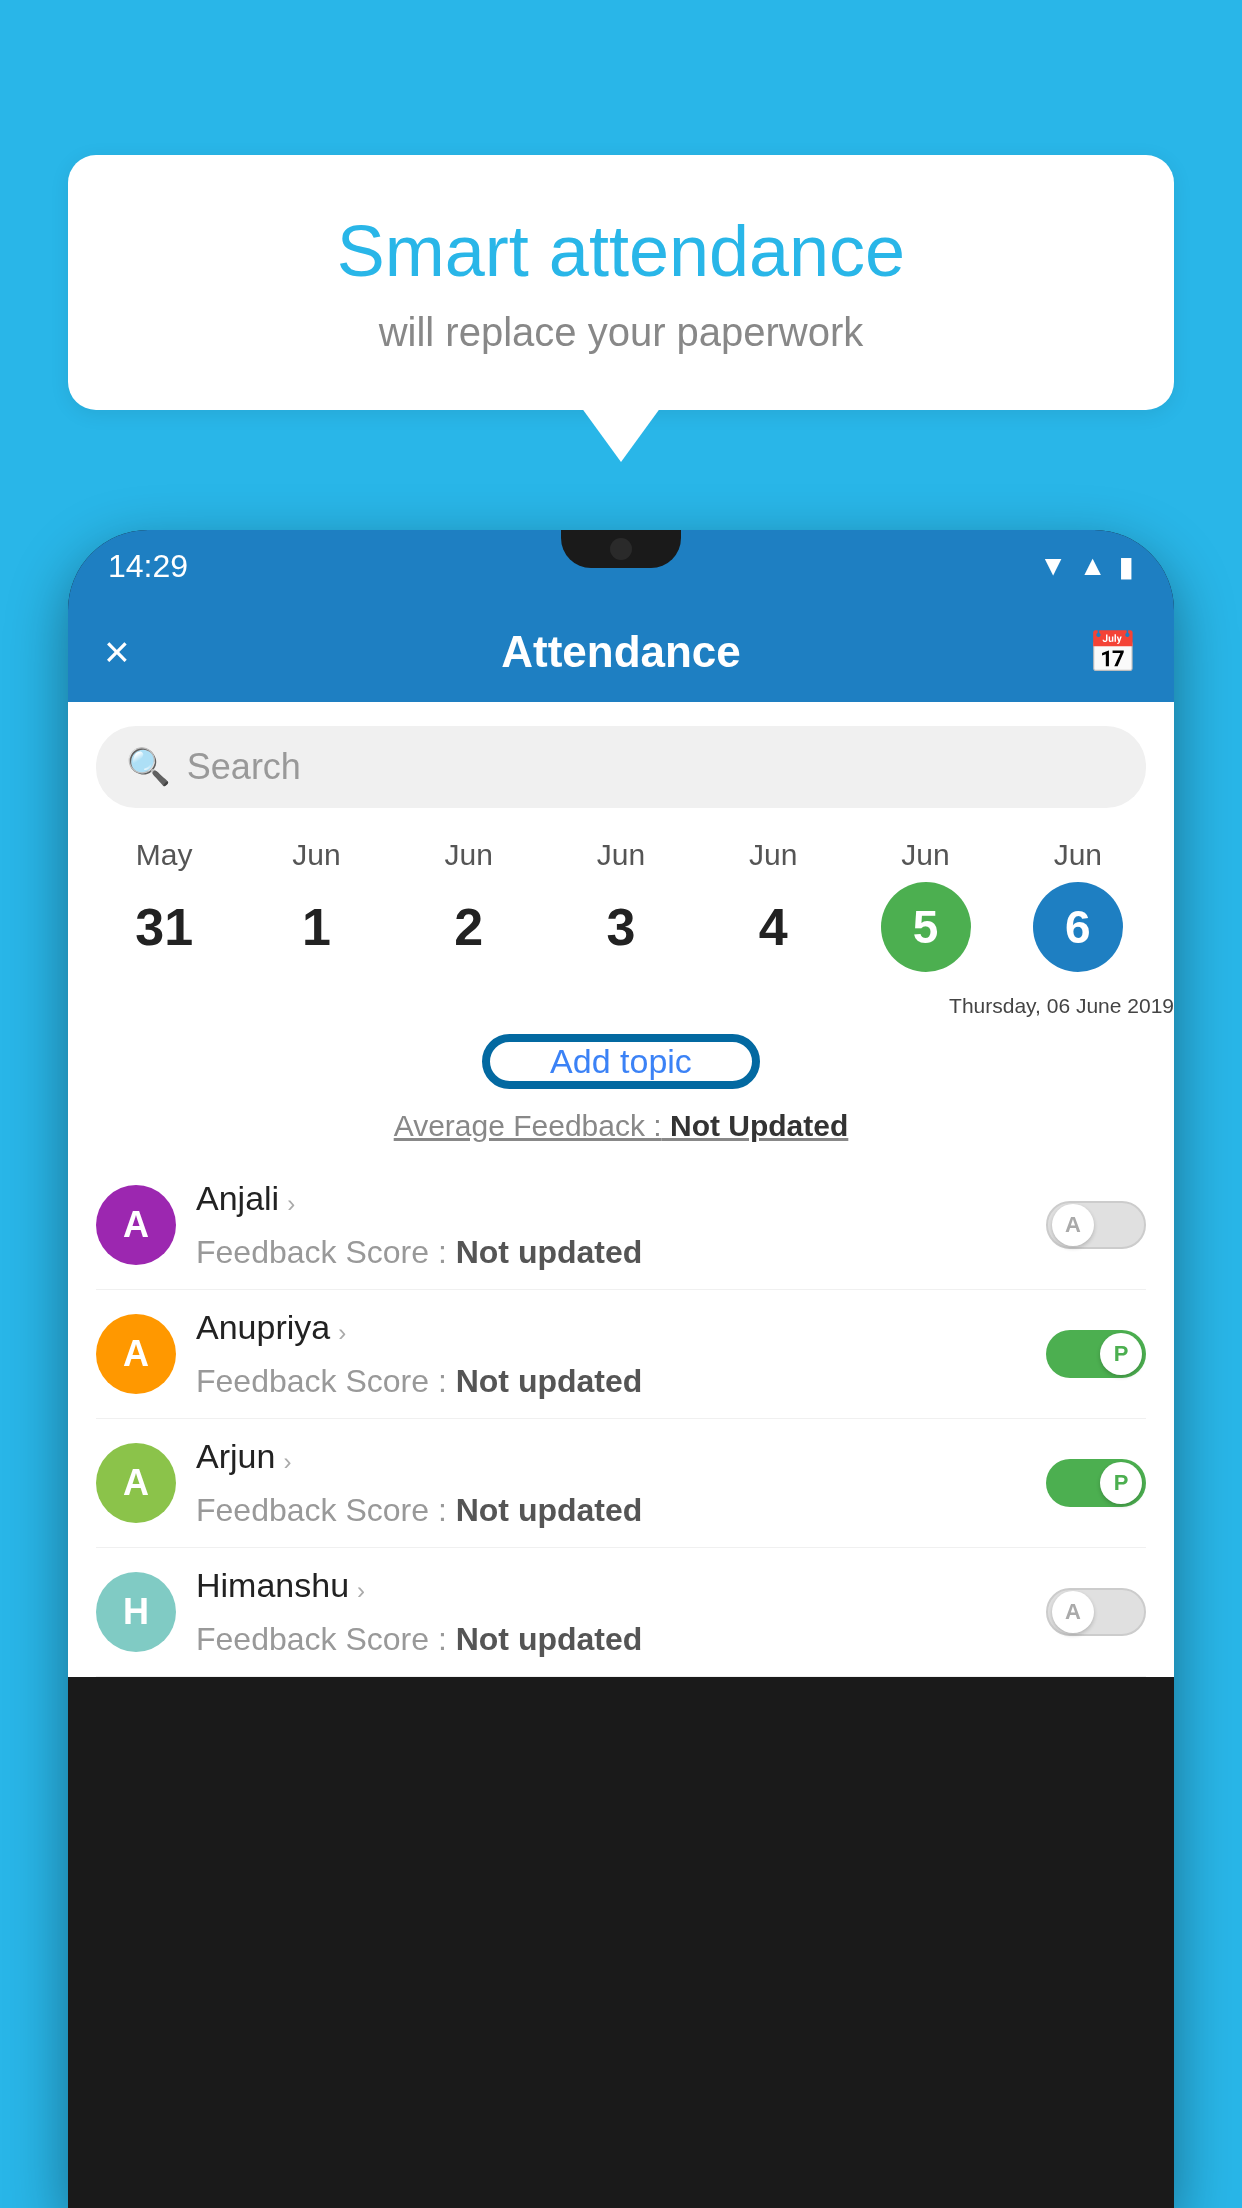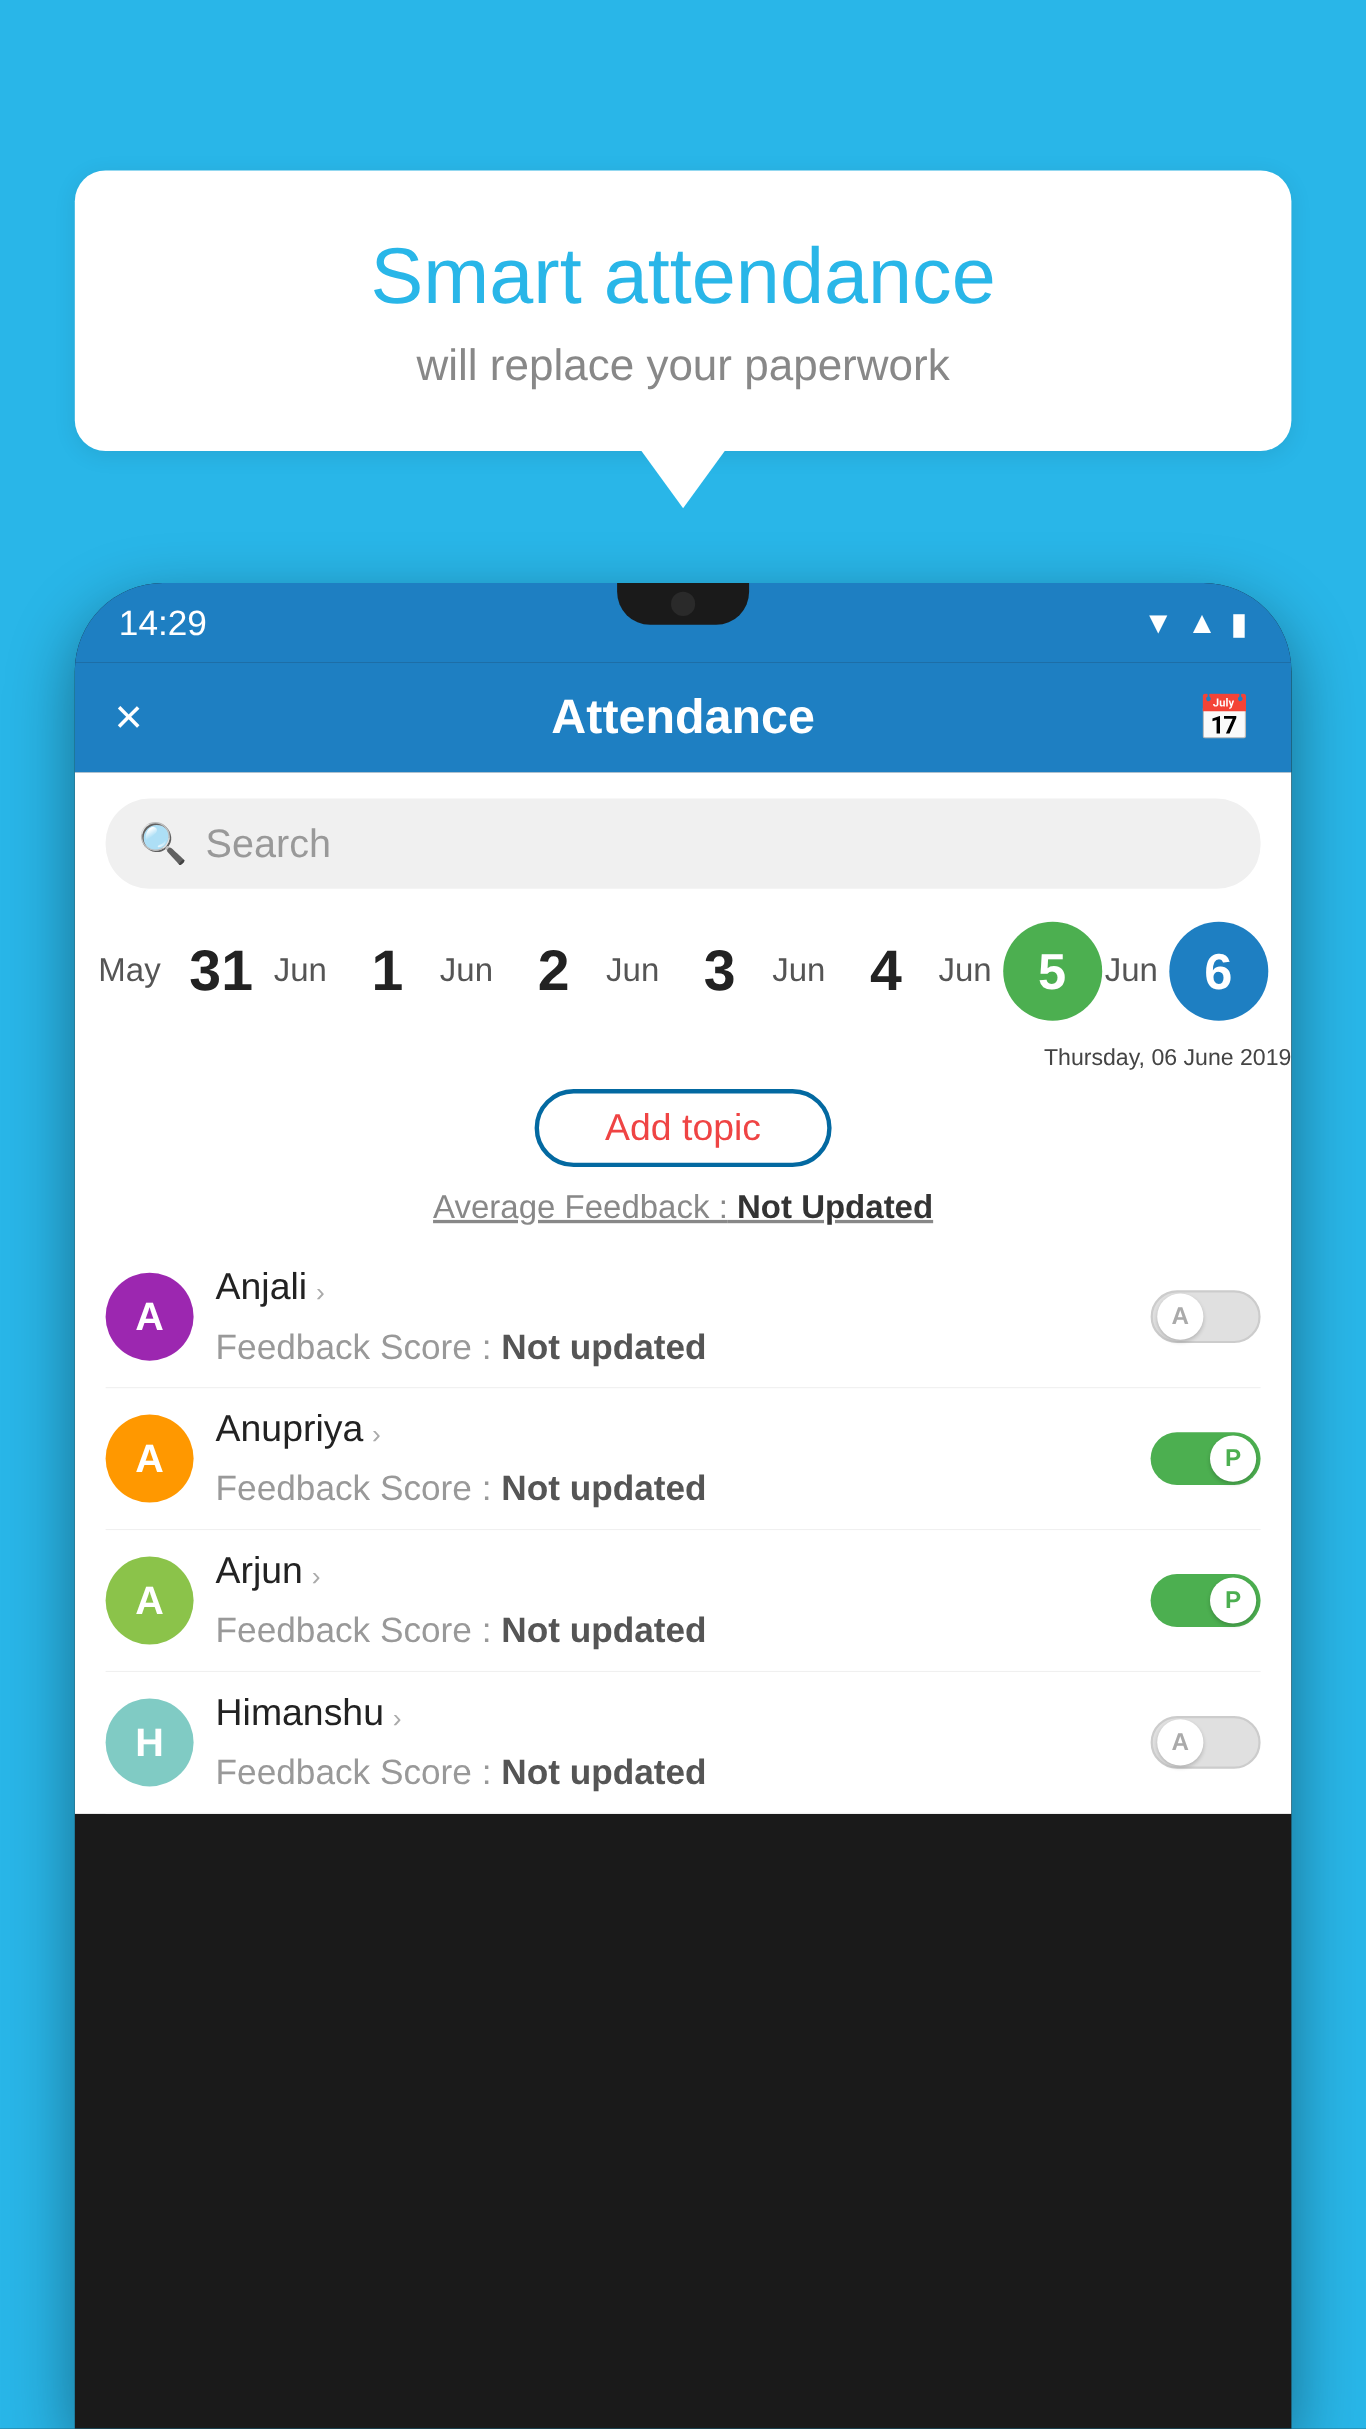--- a/index.html
+++ b/index.html
@@ -166,21 +166,21 @@
     }
 
     
     .calendar-strip {
       display: flex;
       justify-content: space-around;
       padding: 10px 20px 0;
     }
     .cal-day {
       display: flex;
-      flex-direction: row;
+      flex-direction: column;
       align-items: center;
       gap: 10px;
       min-width: 120px;
     }
     .cal-month {
       font-size: 30px;
       color: #555;
       font-weight: 400;
     }
     .cal-date {
@@ -210,25 +210,25 @@
       text-align: right;
       font-size: 21px;
       color: #444;
       margin: 22px 0 16px;
     }
 
     
     .add-topic-btn {
       display: block;
       margin: 0 auto 20px;
-      border: 4px solid #0369a1;
+      border: 8px solid #0369a1;
       border-radius: 40px;
-      padding: 12px 60px;
+      padding: 0 60px;
       background: white;
-      color: #ef4444;
+      color: #3b82f6;
       font-size: 34px;
       cursor: pointer;
       width: fit-content;
     }
 
     
     .avg-feedback {
       text-align: center;
       font-size: 30px;
       color: #888;

